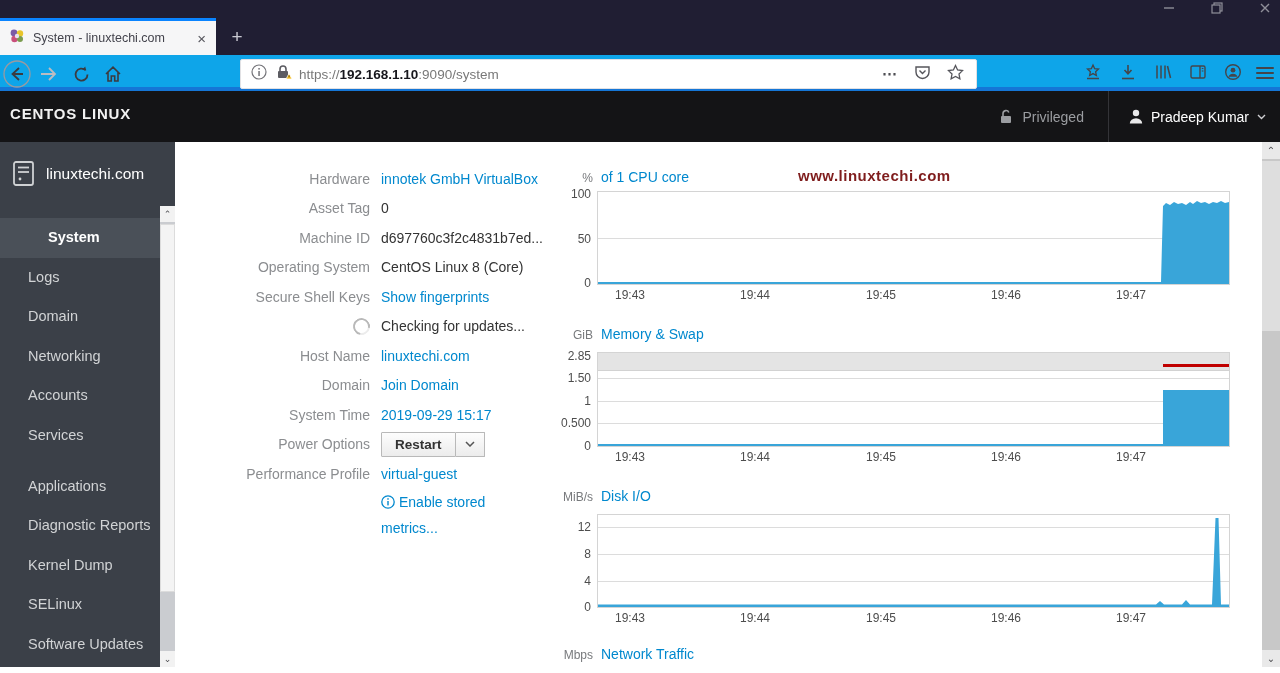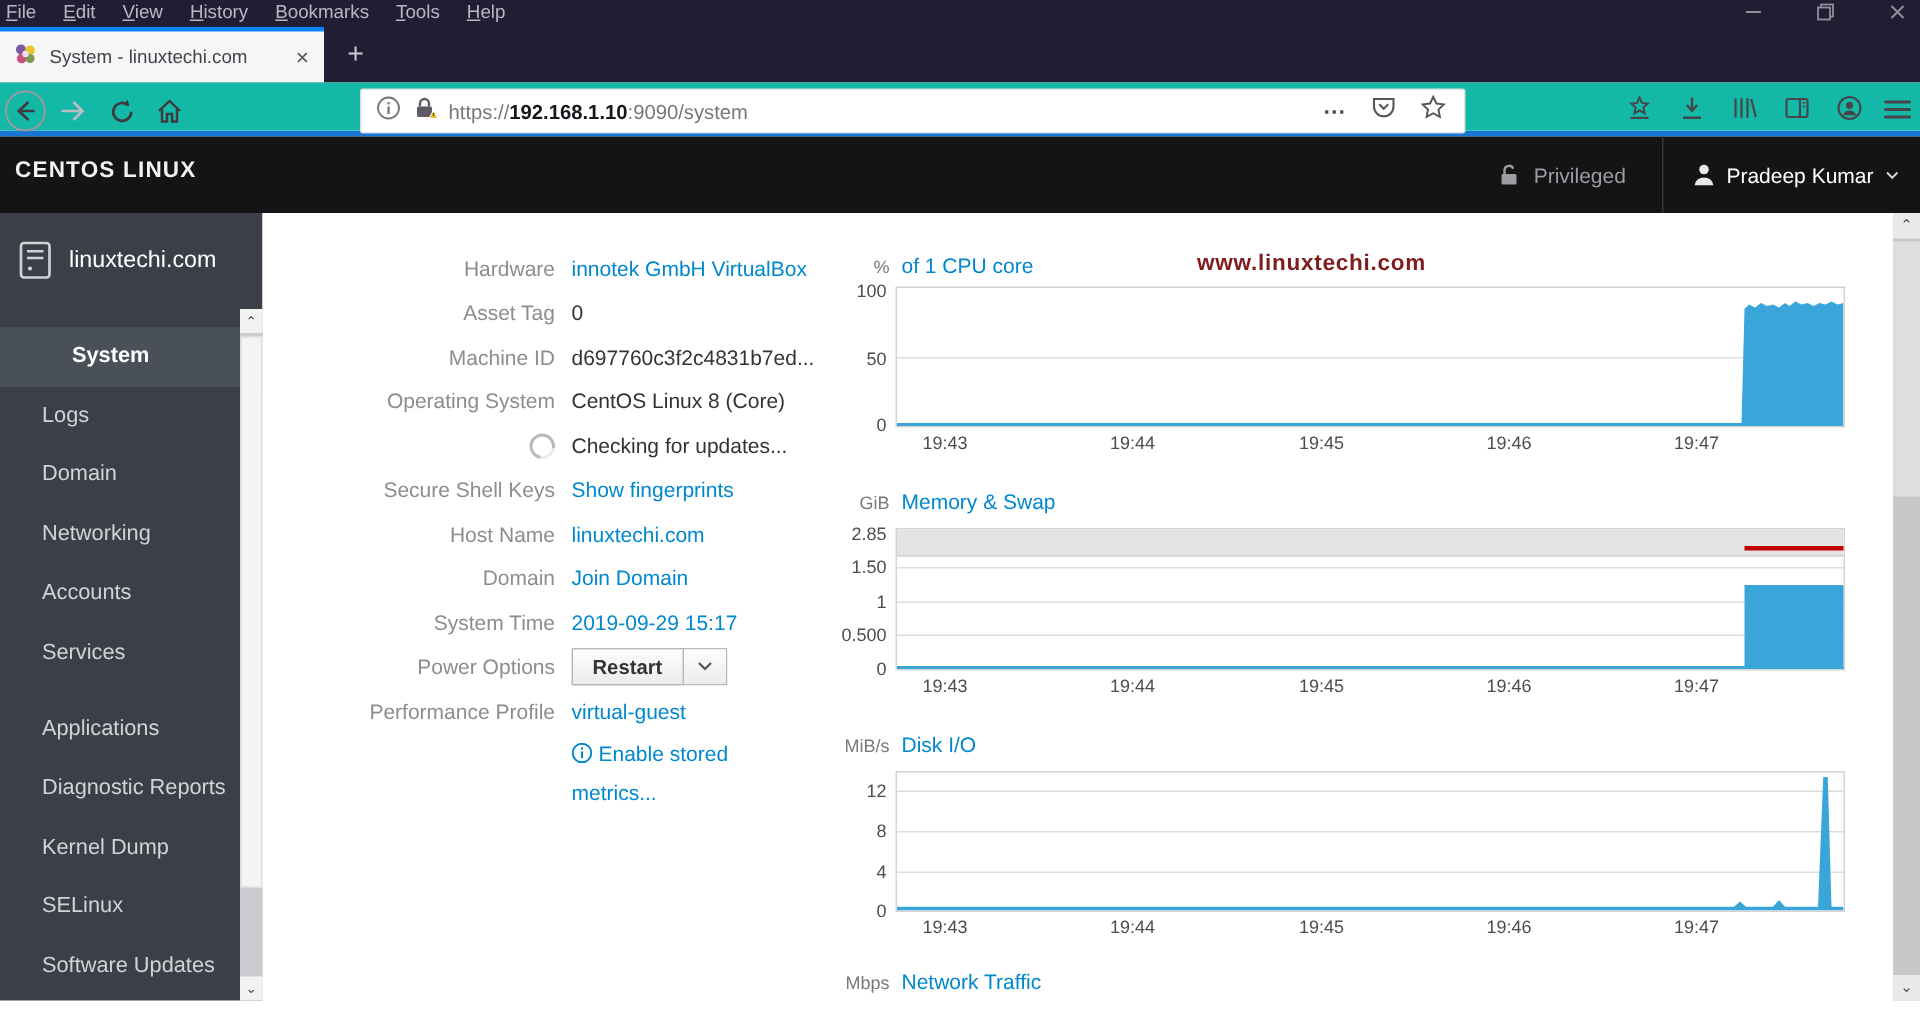--- a/index.html
+++ b/index.html
@@ -20,21 +20,21 @@
   .tabbar { position:relative; height:37px; background:#201e33; }
   .tab { position:absolute; left:0; top:0; width:216px; height:37px; background:#f6f6f7;
          border-top:3px solid #0a84ff; box-sizing:border-box; display:flex; align-items:center; }
   .tab-favicon { margin:0 8px 0 9px; }
   .tab-title { font-size:12.5px; color:#43434c; flex:1; white-space:nowrap; overflow:hidden; }
   .tab-close { font-size:15px; color:#55555c; padding:0 10px; cursor:default; }
   .newtab { position:absolute; left:224px; top:6px; width:26px; height:26px; color:#c9c9d2;
             font-size:19px; text-align:center; line-height:25px; }
 
   
-  .toolbar { position:relative; height:32px; background:#14b8a6; }
+  .toolbar { position:relative; height:32px; background:#0ea5e9; }
   .navbtn { position:absolute; top:4px; width:30px; height:30px; display:flex; align-items:center; justify-content:center; }
   .urlbar { position:absolute; left:240px; top:4px; width:735px; height:28px; background:#fff;
             border:1px solid #e1e1e4; border-radius:2px; display:flex; align-items:center; }
   .url-text { font-size:13.5px; margin-left:6px; flex:1; white-space:nowrap; }
   .url-dim { color:#787878; }
   .url-host { color:#16161c; font-weight:700; }
   .urlbar-right { display:flex; align-items:center; gap:16px; margin-right:12px; }
   .dots { color:#4d4d52; font-size:15px; letter-spacing:1px; font-weight:700; }
   .tb-icons { position:absolute; right:38px; top:4px; display:flex; gap:17px; align-items:center; height:30px; }
   .hamburger { position:absolute; right:6px; top:9px; width:18px; height:18px; }
@@ -100,29 +100,20 @@
   .mem-band { position:absolute; left:0; right:0; top:0; height:17px; background:#e4e4e4; border-bottom:1px solid #d2d2d2; }
   .mem-red { position:absolute; left:565px; width:66px; top:11px; height:3px; background:#c00000; }
   .mem-area { position:absolute; left:565px; width:66px; top:37px; bottom:0; background:#39a5d9; }
 </style>
 </head>
 <body>
 
 <div class="screen">
 
   <div class="titlebar">
-    <div class="menubar">
-      <span class="menu-item">File</span>
-      <span class="menu-item">Edit</span>
-      <span class="menu-item">View</span>
-      <span class="menu-item">History</span>
-      <span class="menu-item">Bookmarks</span>
-      <span class="menu-item">Tools</span>
-      <span class="menu-item">Help</span>
-    </div>
     <div class="wincontrols">
       <span class="wc">
           <svg viewBox="0 0 14 14">
             <line x1="2" y1="7" x2="12" y2="7" stroke="#8f8f99" stroke-width="1.4"></line>
           </svg>
         </span>
       <span class="wc">
           <svg viewBox="0 0 14 14">
             <rect x="4" y="2" width="8" height="8" fill="none" stroke="#8f8f99" stroke-width="1.2"></rect>
             <rect x="2" y="4" width="8" height="8" fill="#201e33" stroke="#8f8f99" stroke-width="1.2"></rect>
@@ -323,26 +314,26 @@
         </div>
         <div class="info-row">
           <span class="info-label">Machine ID</span>
           <span class="info-value">d697760c3f2c4831b7ed...</span>
         </div>
         <div class="info-row">
           <span class="info-label">Operating System</span>
           <span class="info-value">CentOS Linux 8 (Core)</span>
         </div>
         <div class="info-row">
+          <span class="info-label">Secure Shell Keys</span>
+          <a class="link" style="margin-left:11px">Show fingerprints</a>
+        </div>
+        <div class="info-row">
           <span class="info-label"><span class="spinner"></span></span>
           <span class="info-value">Checking for updates...</span>
-        </div>
-        <div class="info-row">
-          <span class="info-label">Secure Shell Keys</span>
-          <a class="link" style="margin-left:11px">Show fingerprints</a>
         </div>
         <div class="info-row">
           <span class="info-label">Host Name</span>
           <a class="link" style="margin-left:11px">linuxtechi.com</a>
         </div>
         <div class="info-row">
           <span class="info-label">Domain</span>
           <a class="link" style="margin-left:11px">Join Domain</a>
         </div>
         <div class="info-row">

